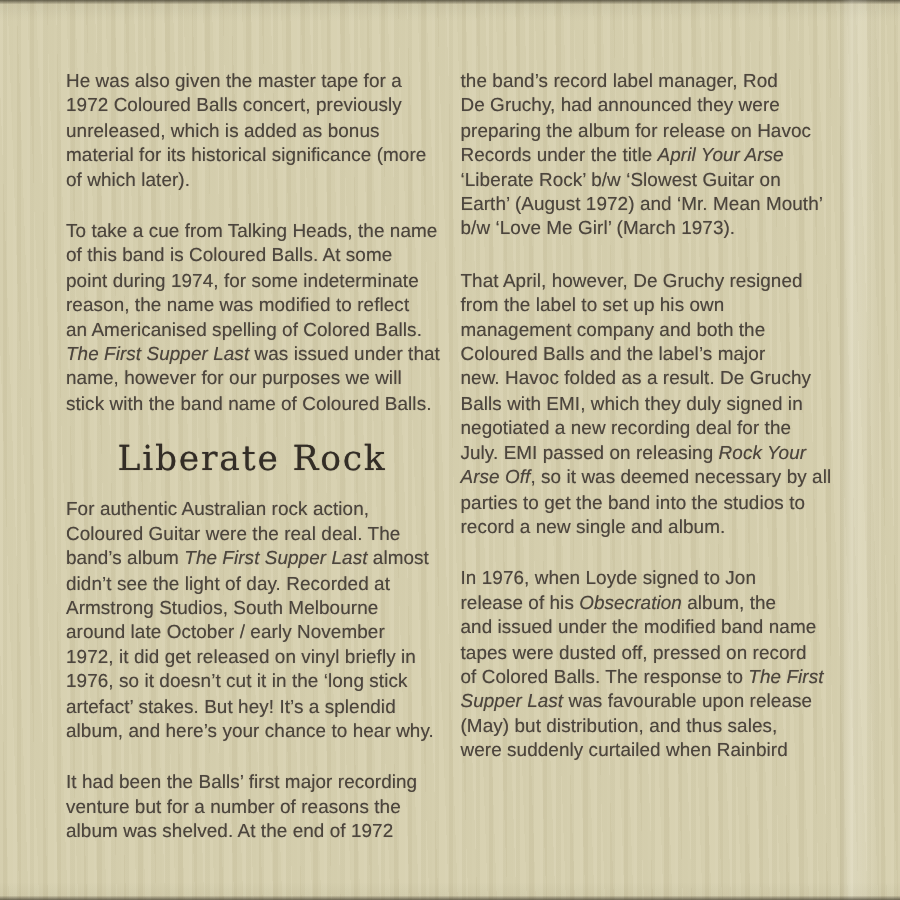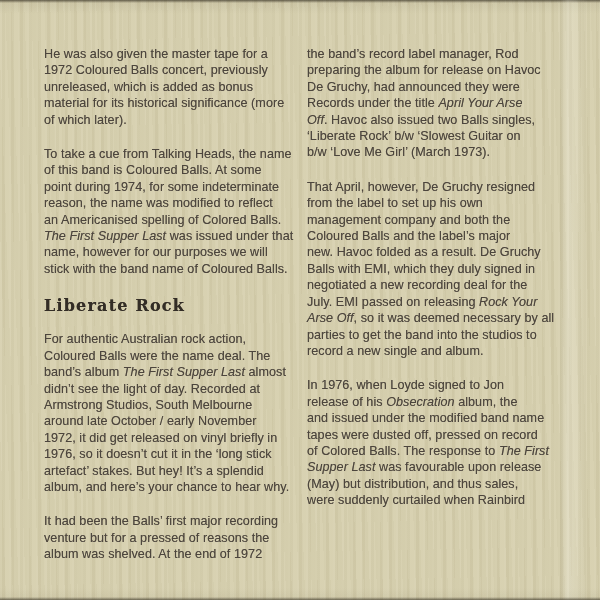--- a/index.html
+++ b/index.html
@@ -61,26 +61,27 @@
     text-shadow: 0 0 0.5px rgba(76,69,61,0.55);
   }
   .col-left  { left: 44px;  width: 248px; }
   .col-right { left: 307px; width: 252px; }
   .para { margin: 0 0 18px 0; }
   .line { white-space: nowrap; }
   .italic { font-style: italic; }
   .heading {
     margin: 0 0 14px 0;
     font-family: "DejaVu Serif", serif;
-    font-weight: bold;
-    font-size: 16px;
+    font-weight: normal;
+    font-size: 23px;
     line-height: 22px;
     letter-spacing: 1.2px;
     color: #332d26;
     text-shadow: 0 0 0.6px rgba(51,45,38,0.7);
+    text-align: center;
   }
 </style>
 </head>
 <body>
 
 <div class="page">
   <div class="edge-top"></div>
   <div class="crease-right"></div>
   <div class="col col-left" id="col-left">
       <div class="para">
@@ -98,44 +99,44 @@
         <div class="line"><span>an Americanised spelling of Colored Balls.</span></div>
         <div class="line"><span class="italic">The First Supper Last</span><span> was issued under that</span></div>
         <div class="line"><span>name, however for our purposes we will</span></div>
         <div class="line"><span>stick with the band name of Coloured Balls.</span></div>
       </div>
       <div class="heading">
         <div class="line"><span>Liberate Rock</span></div>
       </div>
       <div class="para">
         <div class="line"><span>For authentic Australian rock action,</span></div>
-        <div class="line"><span>Coloured Balls were the name deal. The</span></div>
+        <div class="line"><span>Coloured Guitar were the real deal. The</span></div>
         <div class="line"><span>band’s album </span><span class="italic">The First Supper Last</span><span> almost</span></div>
         <div class="line"><span>didn’t see the light of day. Recorded at</span></div>
         <div class="line"><span>Armstrong Studios, South Melbourne</span></div>
         <div class="line"><span>around late October / early November</span></div>
         <div class="line"><span>1972, it did get released on vinyl briefly in</span></div>
         <div class="line"><span>1976, so it doesn’t cut it in the ‘long stick</span></div>
         <div class="line"><span>artefact’ stakes. But hey! It’s a splendid</span></div>
         <div class="line"><span>album, and here’s your chance to hear why.</span></div>
       </div>
       <div class="para">
         <div class="line"><span>It had been the Balls’ first major recording</span></div>
-        <div class="line"><span>venture but for a pressed of reasons the</span></div>
+        <div class="line"><span>venture but for a number of reasons the</span></div>
         <div class="line"><span>album was shelved. At the end of 1972</span></div>
       </div>
     </div>
   <div class="col col-right" id="col-right">
       <div class="para">
         <div class="line"><span>the band’s record label manager, Rod</span></div>
+        <div class="line"><span>De Gruchy, had announced they were</span></div>
         <div class="line"><span>preparing the album for release on Havoc</span></div>
-        <div class="line"><span>De Gruchy, had announced they were</span></div>
         <div class="line"><span>Records under the title </span><span class="italic">April Your Arse</span></div>
-        <div class="line"><span class="italic">Off</span><span>. Havoc also issued two Balls singles,</span></div>
         <div class="line"><span>‘Liberate Rock’ b/w ‘Slowest Guitar on</span></div>
+        <div class="line"><span>Earth’ (August 1972) and ‘Mr. Mean Mouth’</span></div>
         <div class="line"><span>b/w ‘Love Me Girl’ (March 1973).</span></div>
       </div>
       <div class="para">
         <div class="line"><span>That April, however, De Gruchy resigned</span></div>
         <div class="line"><span>from the label to set up his own</span></div>
         <div class="line"><span>management company and both the</span></div>
         <div class="line"><span>Coloured Balls and the label’s major</span></div>
         <div class="line"><span>new. Havoc folded as a result. De Gruchy</span></div>
         <div class="line"><span>Balls with EMI, which they duly signed in</span></div>
         <div class="line"><span>negotiated a new recording deal for the</span></div>

